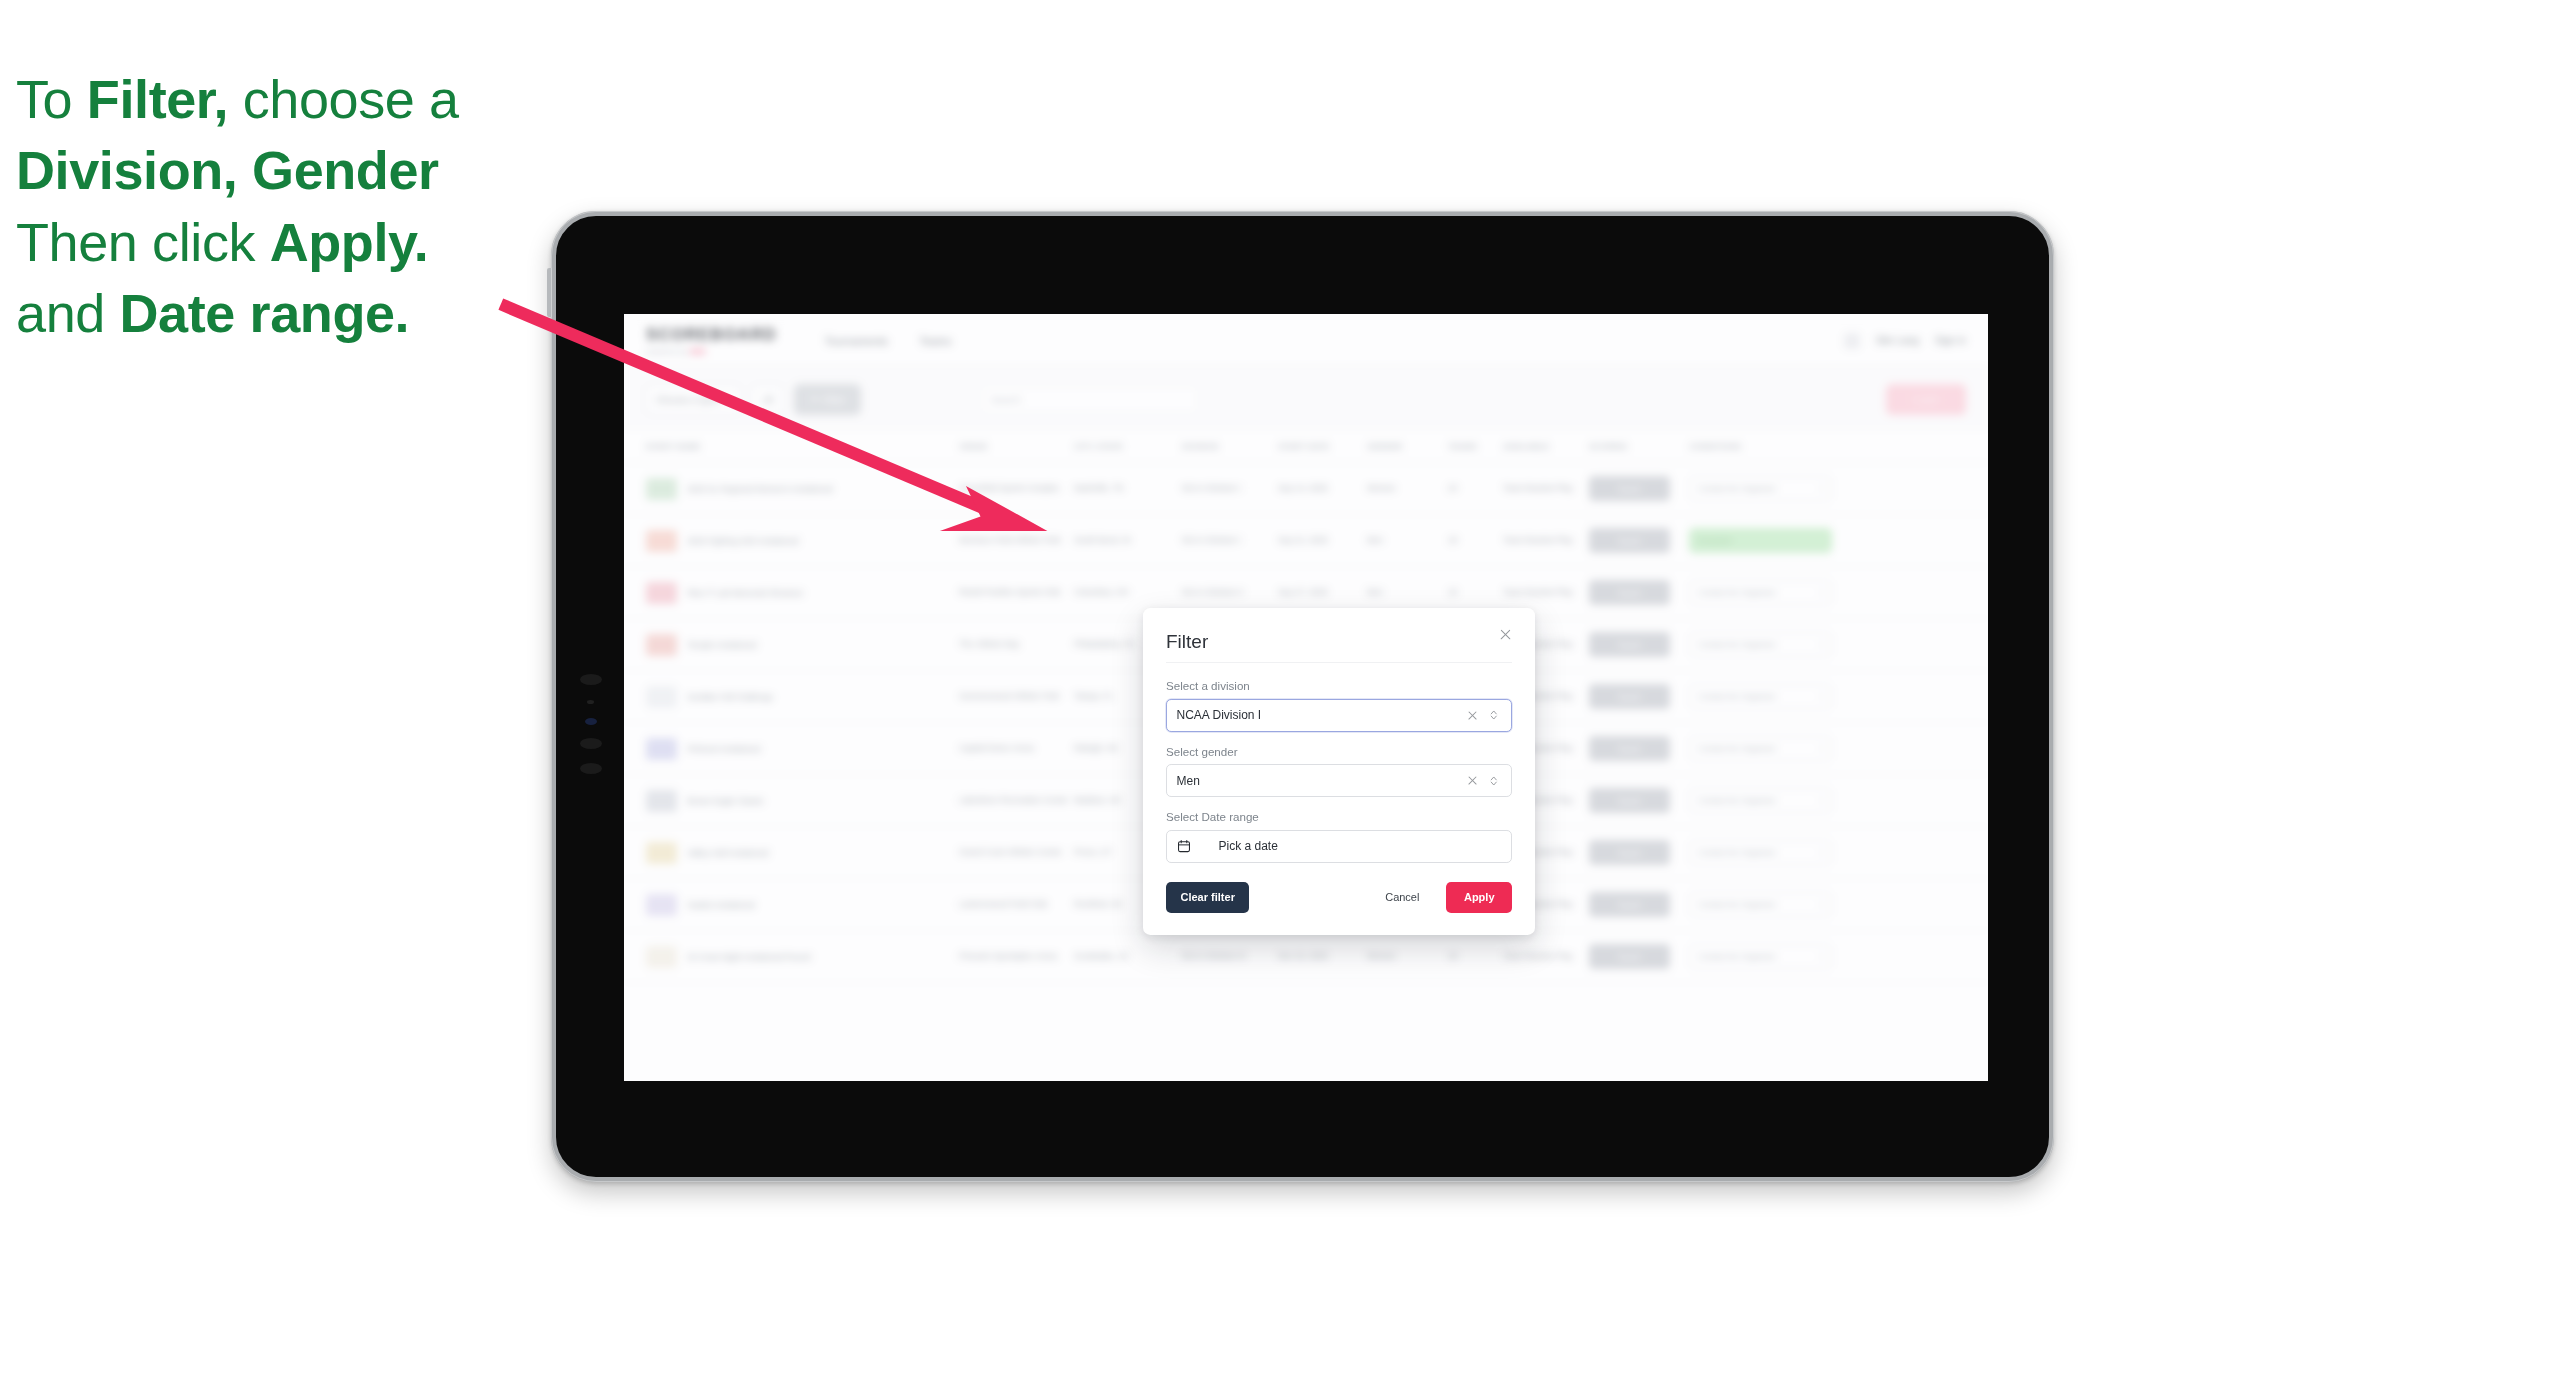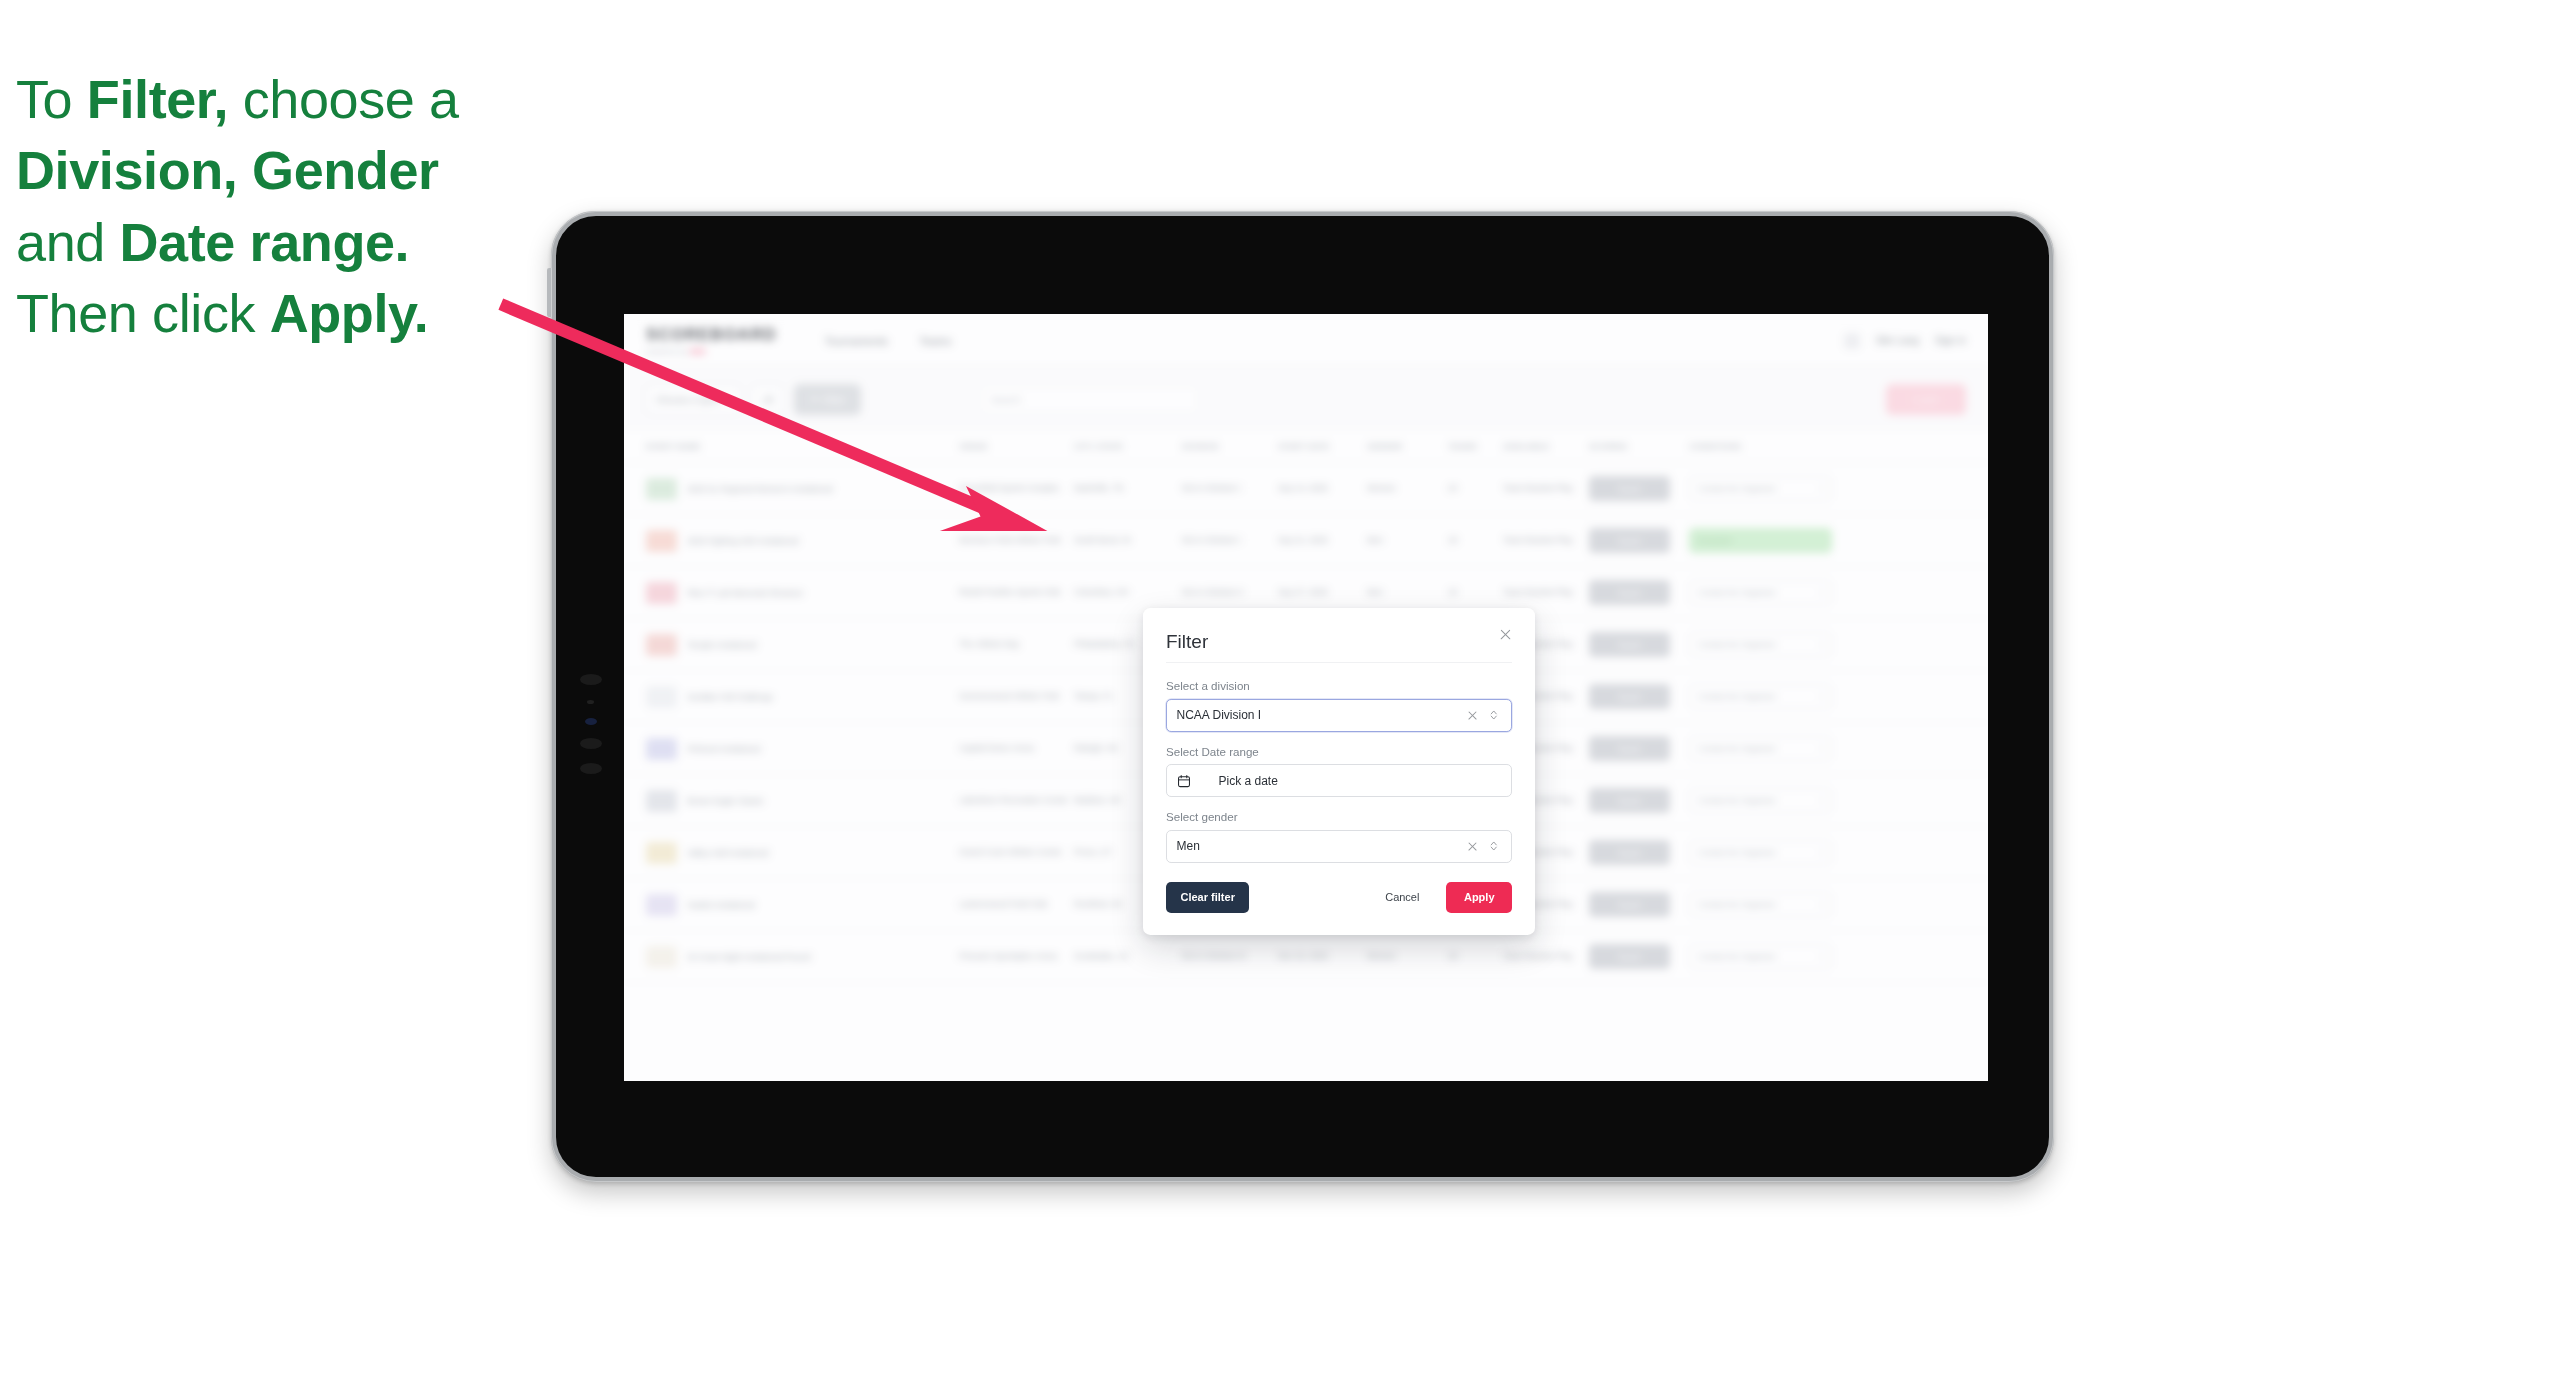--- a/index.html
+++ b/index.html
@@ -288,22 +288,22 @@
   }
 </style>
 </head>
 <body>
 
 <div id="stage">
 
   <div id="instruction">
     <span class="ln"><span>To </span><b>Filter,</b><span> choose a</span></span>
     <span class="ln"><b>Division, Gender</b></span>
+    <span class="ln"><span>Then click </span><b>Apply.</b></span>
     <span class="ln"><span>and </span><b>Date range.</b></span>
-    <span class="ln"><span>Then click </span><b>Apply.</b></span>
   </div>
 
   <div id="tablet">
 
     <div class="side-btn power"></div>
 
     <div class="sensor s1"></div>
     <div class="sensor s2"></div>
     <div class="sensor s3"></div>
     <div class="sensor s4"></div>
@@ -596,45 +596,45 @@
               <span class="ic-x"></span>
               <svg class="ic-updown" viewBox="0 0 13 19">
                 <path d="M3 8 L6.5 4 L10 8" fill="none" stroke="#54595f" stroke-width="1.3" stroke-linecap="round" stroke-linejoin="round"></path>
                 <path d="M3 11 L6.5 15 L10 11" fill="none" stroke="#54595f" stroke-width="1.3" stroke-linecap="round" stroke-linejoin="round"></path>
               </svg>
             </span>
           </div>
         </div>
 
         <div class="field">
-          <label class="field-label">Select Date range</label>
-          <div class="control date-ctl">
-            <svg class="cal-ico" viewBox="0 0 20 20">
-              <rect x="2.2" y="4" width="15.6" height="14" rx="2.2" fill="none" stroke="#24282e" stroke-width="1.5"></rect>
-              <path d="M6 2.2v3.2M14 2.2v3.2" stroke="#24282e" stroke-width="1.5" stroke-linecap="round"></path>
-              <path d="M2.2 8.4h15.6" stroke="#24282e" stroke-width="1.4"></path>
-            </svg>
-            <span>Pick a date</span>
-          </div>
-        </div>
-
-        <div class="field">
           <label class="field-label">Select gender</label>
           <div class="control">
             <span class="val">Men</span>
             <span class="ctl-icons">
               <span class="ic-x"></span>
               <svg class="ic-updown" viewBox="0 0 13 19">
                 <path d="M3 8 L6.5 4 L10 8" fill="none" stroke="#54595f" stroke-width="1.3" stroke-linecap="round" stroke-linejoin="round"></path>
                 <path d="M3 11 L6.5 15 L10 11" fill="none" stroke="#54595f" stroke-width="1.3" stroke-linecap="round" stroke-linejoin="round"></path>
               </svg>
             </span>
           </div>
         </div>
 
+        <div class="field">
+          <label class="field-label">Select Date range</label>
+          <div class="control date-ctl">
+            <svg class="cal-ico" viewBox="0 0 20 20">
+              <rect x="2.2" y="4" width="15.6" height="14" rx="2.2" fill="none" stroke="#24282e" stroke-width="1.5"></rect>
+              <path d="M6 2.2v3.2M14 2.2v3.2" stroke="#24282e" stroke-width="1.5" stroke-linecap="round"></path>
+              <path d="M2.2 8.4h15.6" stroke="#24282e" stroke-width="1.4"></path>
+            </svg>
+            <span>Pick a date</span>
+          </div>
+        </div>
+
         <div class="modal-foot">
           <button class="btn btn-clear">Clear filter</button>
           <button class="btn btn-cancel">Cancel</button>
           <button class="btn btn-apply">Apply</button>
         </div>
       </div>
 
     </div>
   </div>
 

